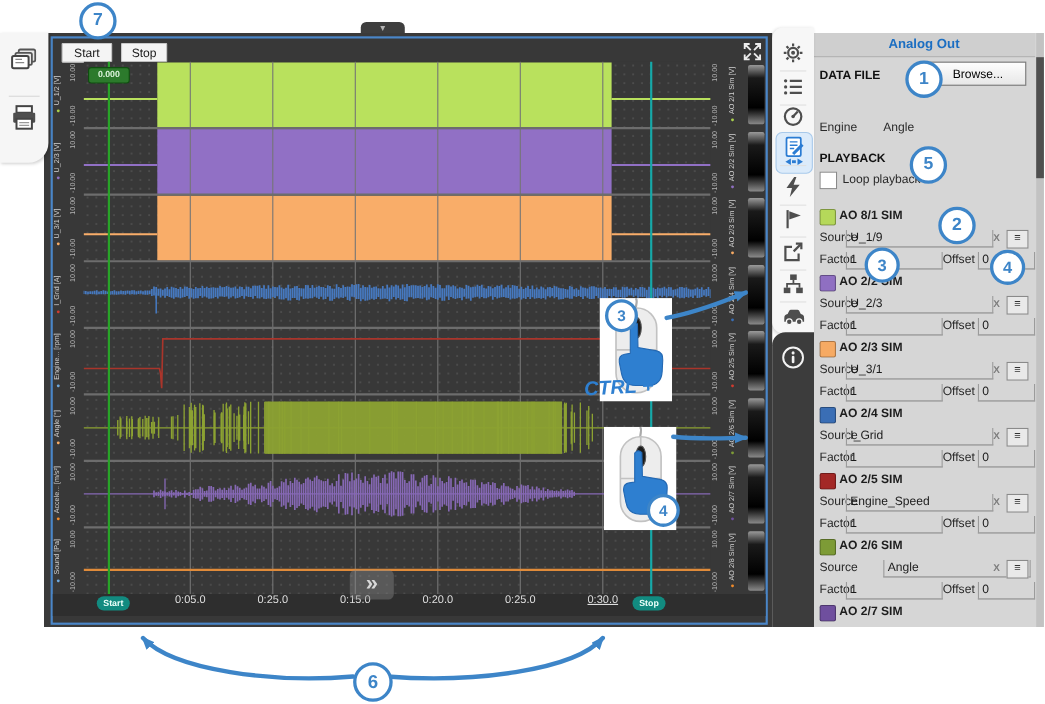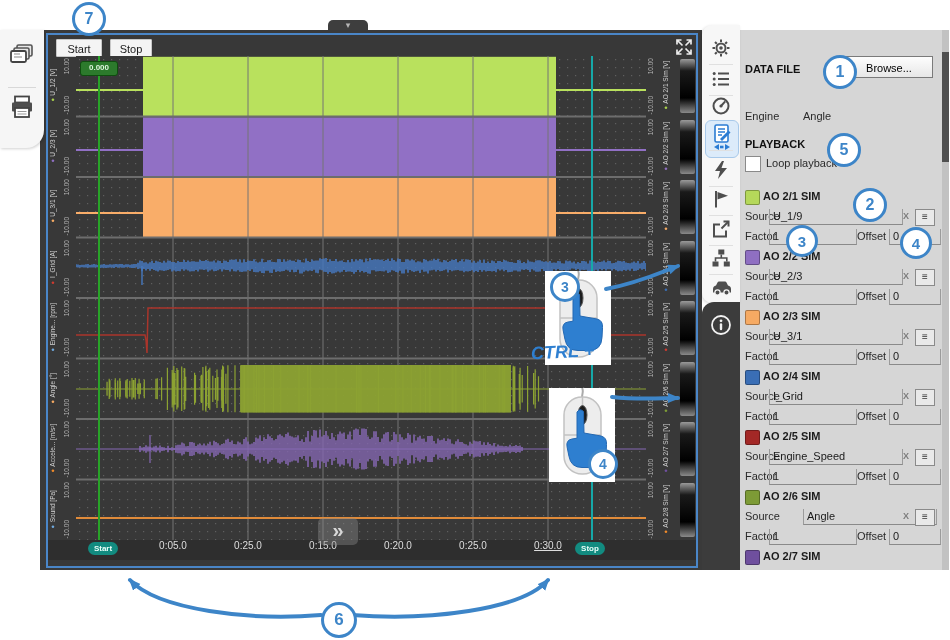--- a/index.html
+++ b/index.html
@@ -306,31 +306,32 @@
     </div>
   <div class="abs" id="rail-dark">
       <div class="rail-ic" style="left: 8px; top: 12px; width: 22px; height: 22px; position: absolute;"><svg viewBox="0 0 22 22" width="22" height="22">
           <circle cx="11" cy="11" r="9" stroke="#f2f2f2" stroke-width="1.8" fill="none"></circle>
           <circle cx="11" cy="6.8" r="1.4" fill="#f2f2f2"></circle>
           <rect x="9.8" y="9.3" width="2.4" height="7" rx="1.2" fill="#f2f2f2"></rect>
         </svg></div>
     </div>
 
   <div class="abs" id="panel">
+    <div class="abs" id="panel-header">Analog Out</div>
     <div class="plb" style="left:6px;top:33px;">DATA FILE</div>
     <button class="abs" id="browse-btn">Browse...</button>
     <div class="pl" style="left:6px;top:80px;">Engine</div>
     <div class="pl" style="left:64px;top:80px;">Angle</div>
     <div class="plb" style="left:6px;top:108px;">PLAYBACK</div>
     <div class="abs" id="loop-cb"></div>
     <div class="pl" style="left:27px;top:127px;">Loop playback</div>
     <div class="abs" id="ao-list">
         <div style="position: absolute; left: 0px; top: 0px; width: 202px; height: 60px;">
           <div class="swatch" style="top: 0px; background: rgb(181, 216, 90);"></div>
-          <div style="position: absolute; left: 24px; top: 0px; font-weight: bold; font-size: 11px;">AO 2/1 SIM</div>
+          <div style="position: absolute; left: 24px; top: 0px; font-weight: bold; font-size: 11px;">AO 8/1 SIM</div>
           <div class="pl" style="position: absolute; left: 6px; top: 20px;">Source</div>
           <div class="field" style="left: 30px; top: 19px; width: 126px;">U_1/9</div>
           <div class="xbtn" style="left: 160px; top: 19px;">X</div>
           <div class="mbtn" style="left: 176px; top: 19px;">≡</div>
           <div class="pl" style="position: absolute; left: 6px; top: 40px;">Factor</div>
           <div class="field" style="left: 30px; top: 39px; width: 80px;">1</div>
           <div class="pl" style="position: absolute; left: 118px; top: 40px;">Offset</div>
           <div class="field" style="left: 150px; top: 39px; width: 44px;">0</div>
         </div>
         <div style="position: absolute; left: 0px; top: 60px; width: 202px; height: 60px;">

